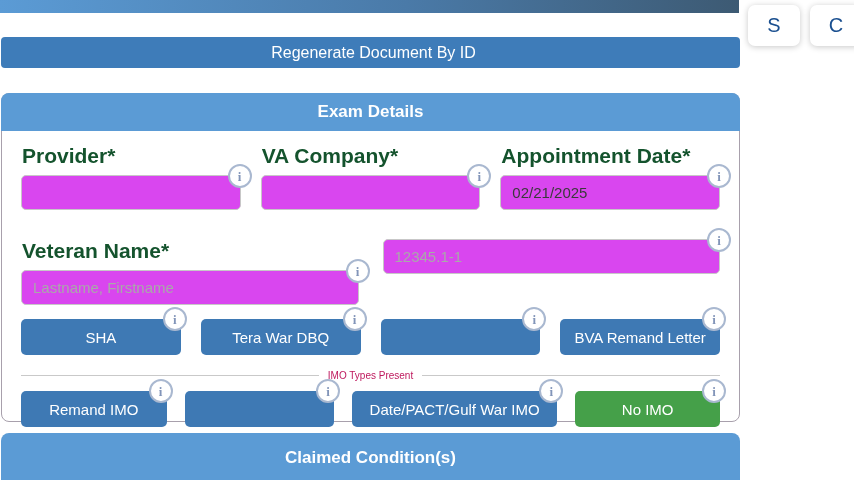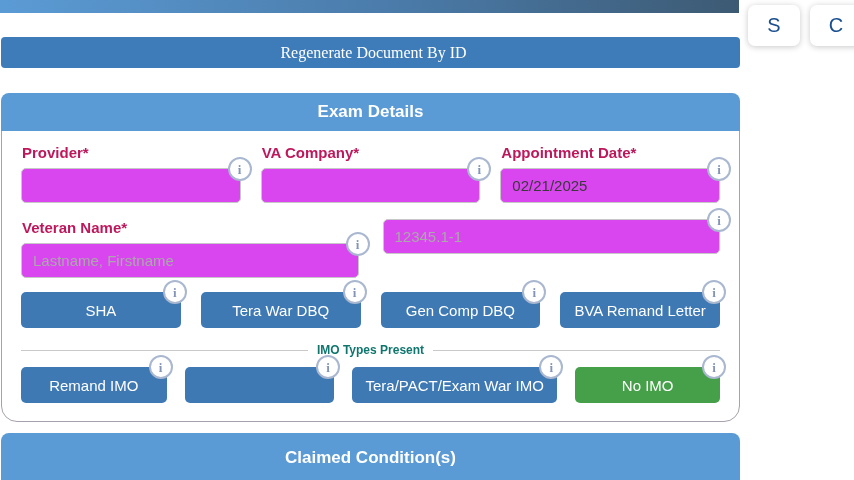--- a/index.html
+++ b/index.html
@@ -36,48 +36,48 @@
 
   
   .regen-btn {
     position: absolute; top: 37px; left: 1px;
     width: 739px; height: 31px;
     background: #3e7cb9;
     border: none; border-radius: 4px;
     color: #ffffff; font-size: 16px;
     display: flex; align-items: center; justify-content: center;
     cursor: pointer;
-    font-family: Liberation Serif, serif;
+    font-family: Liberation Sans, sans-serif;
     padding-left: 12px;
   }
 
   
   .panel {
     position: absolute; top: 93px; left: 1px;
     width: 739px; height: 329px;
     box-sizing: border-box;
     border: 1px solid #a8a0ac;
-    border-radius: 16px;
+    border-radius: 8px;
     background: #ffffff;
   }
   .panel-header {
     height: 38px; margin: -1px -1px 0 -1px;
     background: #5b9bd5;
     border-radius: 8px 8px 0 0;
     color: #ffffff; font-weight: 700; font-size: 17px;
     display: flex; align-items: center; justify-content: center;
   }
   .panel-body { padding: 13px 19px 0 19px; }
 
   .frow { display: flex; gap: 20px; }
-  .frow2 { display: flex; gap: 24px; margin-top: 16px; }
+  .frow2 { display: flex; gap: 24px; margin-top: 29px; }
   .field { flex: 1; }
   .flabel {
     display: block;
-    color: #be185d; font-weight: 700; font-size: 15px;
+    color: #14532d; font-weight: 700; font-size: 21px;
     margin: 0 0 7px 1px;
     white-space: nowrap;
   }
   .iwrap { position: relative; }
   .tinput {
     width: 100%; height: 35px; box-sizing: border-box;
     border: 1px solid #c7c7c7; border-radius: 5px;
     padding: 0 11px; font-size: 15px; color: #3a3a3a;
     font-family: "Liberation Sans", sans-serif;
     outline: none; background: #d946ef;
@@ -112,21 +112,21 @@
   }
   .fx1 { flex: 143; } .fx2 { flex: 147; } .fx3 { flex: 207; } .fx4 { flex: 142; }
   .fgrow { flex: 1; }
   .green { background: #45a049; }
 
   .divider {
     margin-top: 15px;
     display: flex; align-items: center; gap: 9px;
   }
   .divider .line { flex: 1; height: 1px; background: #c9c9c9; }
-  .divider .dtext { color: #0f766e; font-weight: 700; font-size: 12px; }
+  .divider .dtext { color: #be185d; font-weight: 400; font-size: 10px; }
 
   
   .claimed {
     position: absolute; top: 433px; left: 1px;
     width: 739px; height: 56px;
     box-sizing: border-box;
     background: #5b9bd5;
     border-radius: 8px;
     color: #ffffff; font-weight: 700; font-size: 17px;
     display: flex; align-items: center; justify-content: center;
@@ -193,21 +193,20 @@
       <div class="btnrow">
         <button class="actbtn fgrow">
           <span>SHA</span>
           <span class="info btn-info">i</span>
         </button>
         <button class="actbtn fgrow">
           <span>Tera War DBQ</span>
           <span class="info btn-info">i</span>
         </button>
         <button class="actbtn fgrow">
-          <span>Gen Comp DBQ</span>
           <span class="info btn-info">i</span>
         </button>
         <button class="actbtn fgrow">
           <span>BVA Remand Letter</span>
           <span class="info btn-info">i</span>
         </button>
       </div>
 
       <div class="divider">
         <span class="line"></span>
@@ -217,21 +216,21 @@
 
       <div class="imorow">
         <button class="actbtn fx1">
           <span>Remand IMO</span>
           <span class="info btn-info">i</span>
         </button>
         <button class="actbtn fx2">
           <span class="info btn-info">i</span>
         </button>
         <button class="actbtn fx3">
-          <span>Tera/PACT/Exam War IMO</span>
+          <span>Date/PACT/Gulf War IMO</span>
           <span class="info btn-info">i</span>
         </button>
         <button class="actbtn green fx4">
           <span>No IMO</span>
           <span class="info btn-info">i</span>
         </button>
       </div>
 
     </div>
   </section>

